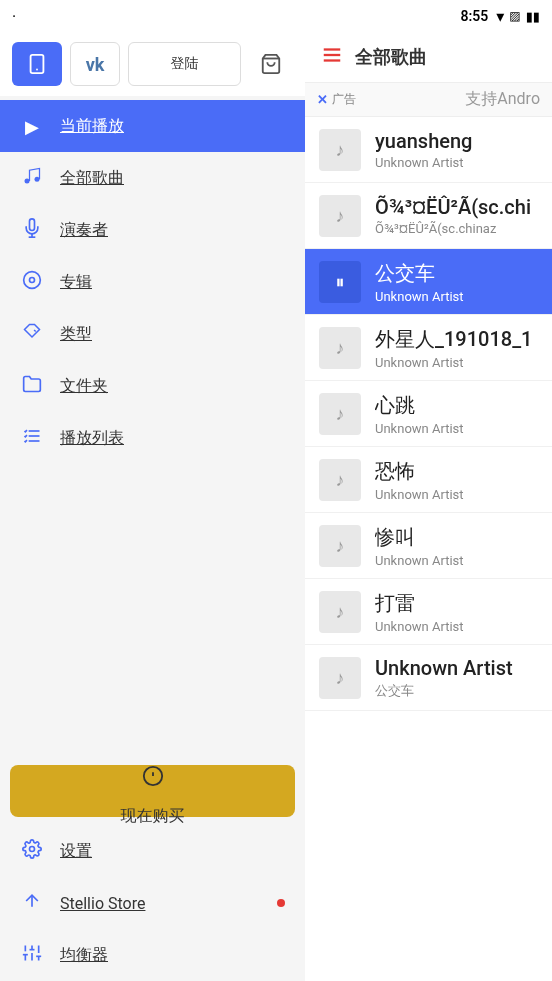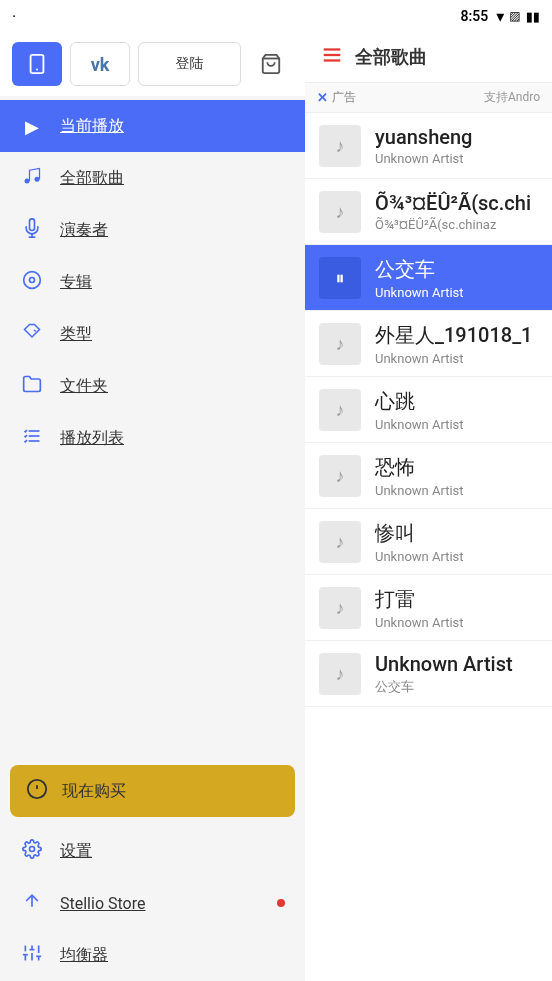--- a/index.html
+++ b/index.html
@@ -63,21 +63,21 @@
       background: #fff;
     }
     .btn-device {
       width: 50px; height: 44px;
       background: #4a6cf7;
       border-radius: 6px;
       display: flex; align-items: center; justify-content: center;
       cursor: pointer;
     }
     .btn-vk {
-      width: 60px; height: 44px;
+      width: 50px; height: 44px;
       background: #fff;
       border: 1.5px solid #ddd;
       border-radius: 6px;
       display: flex; align-items: center; justify-content: center;
       cursor: pointer;
       font-size: 18px;
       font-weight: bold;
       color: #4a76a8;
     }
     .btn-login {
@@ -134,20 +134,21 @@
     .buy-banner {
       margin: 8px 10px;
       background: #d4a820;
       border-radius: 8px;
       display: flex;
       align-items: center;
       padding: 0 16px;
       height: 52px;
       cursor: pointer;
       gap: 14px;
+      flex-direction: column;
     }
     .buy-icon {
       font-size: 20px;
       color: #333;
     }
     .buy-label {
       font-size: 16px;
       color: #333;
       font-weight: 500;
     }
@@ -202,21 +203,21 @@
     .ad-x {
       color: #4a6cf7;
       font-size: 13px;
       font-weight: bold;
     }
     .ad-text {
       flex: 1;
       color: #888;
     }
     .ad-right {
-      font-size: 12px;
+      font-size: 16px;
       color: #999;
     }
 
     
     .song-list {
       flex: 1;
       overflow-y: auto;
     }
     .song-item {
       display: flex;

